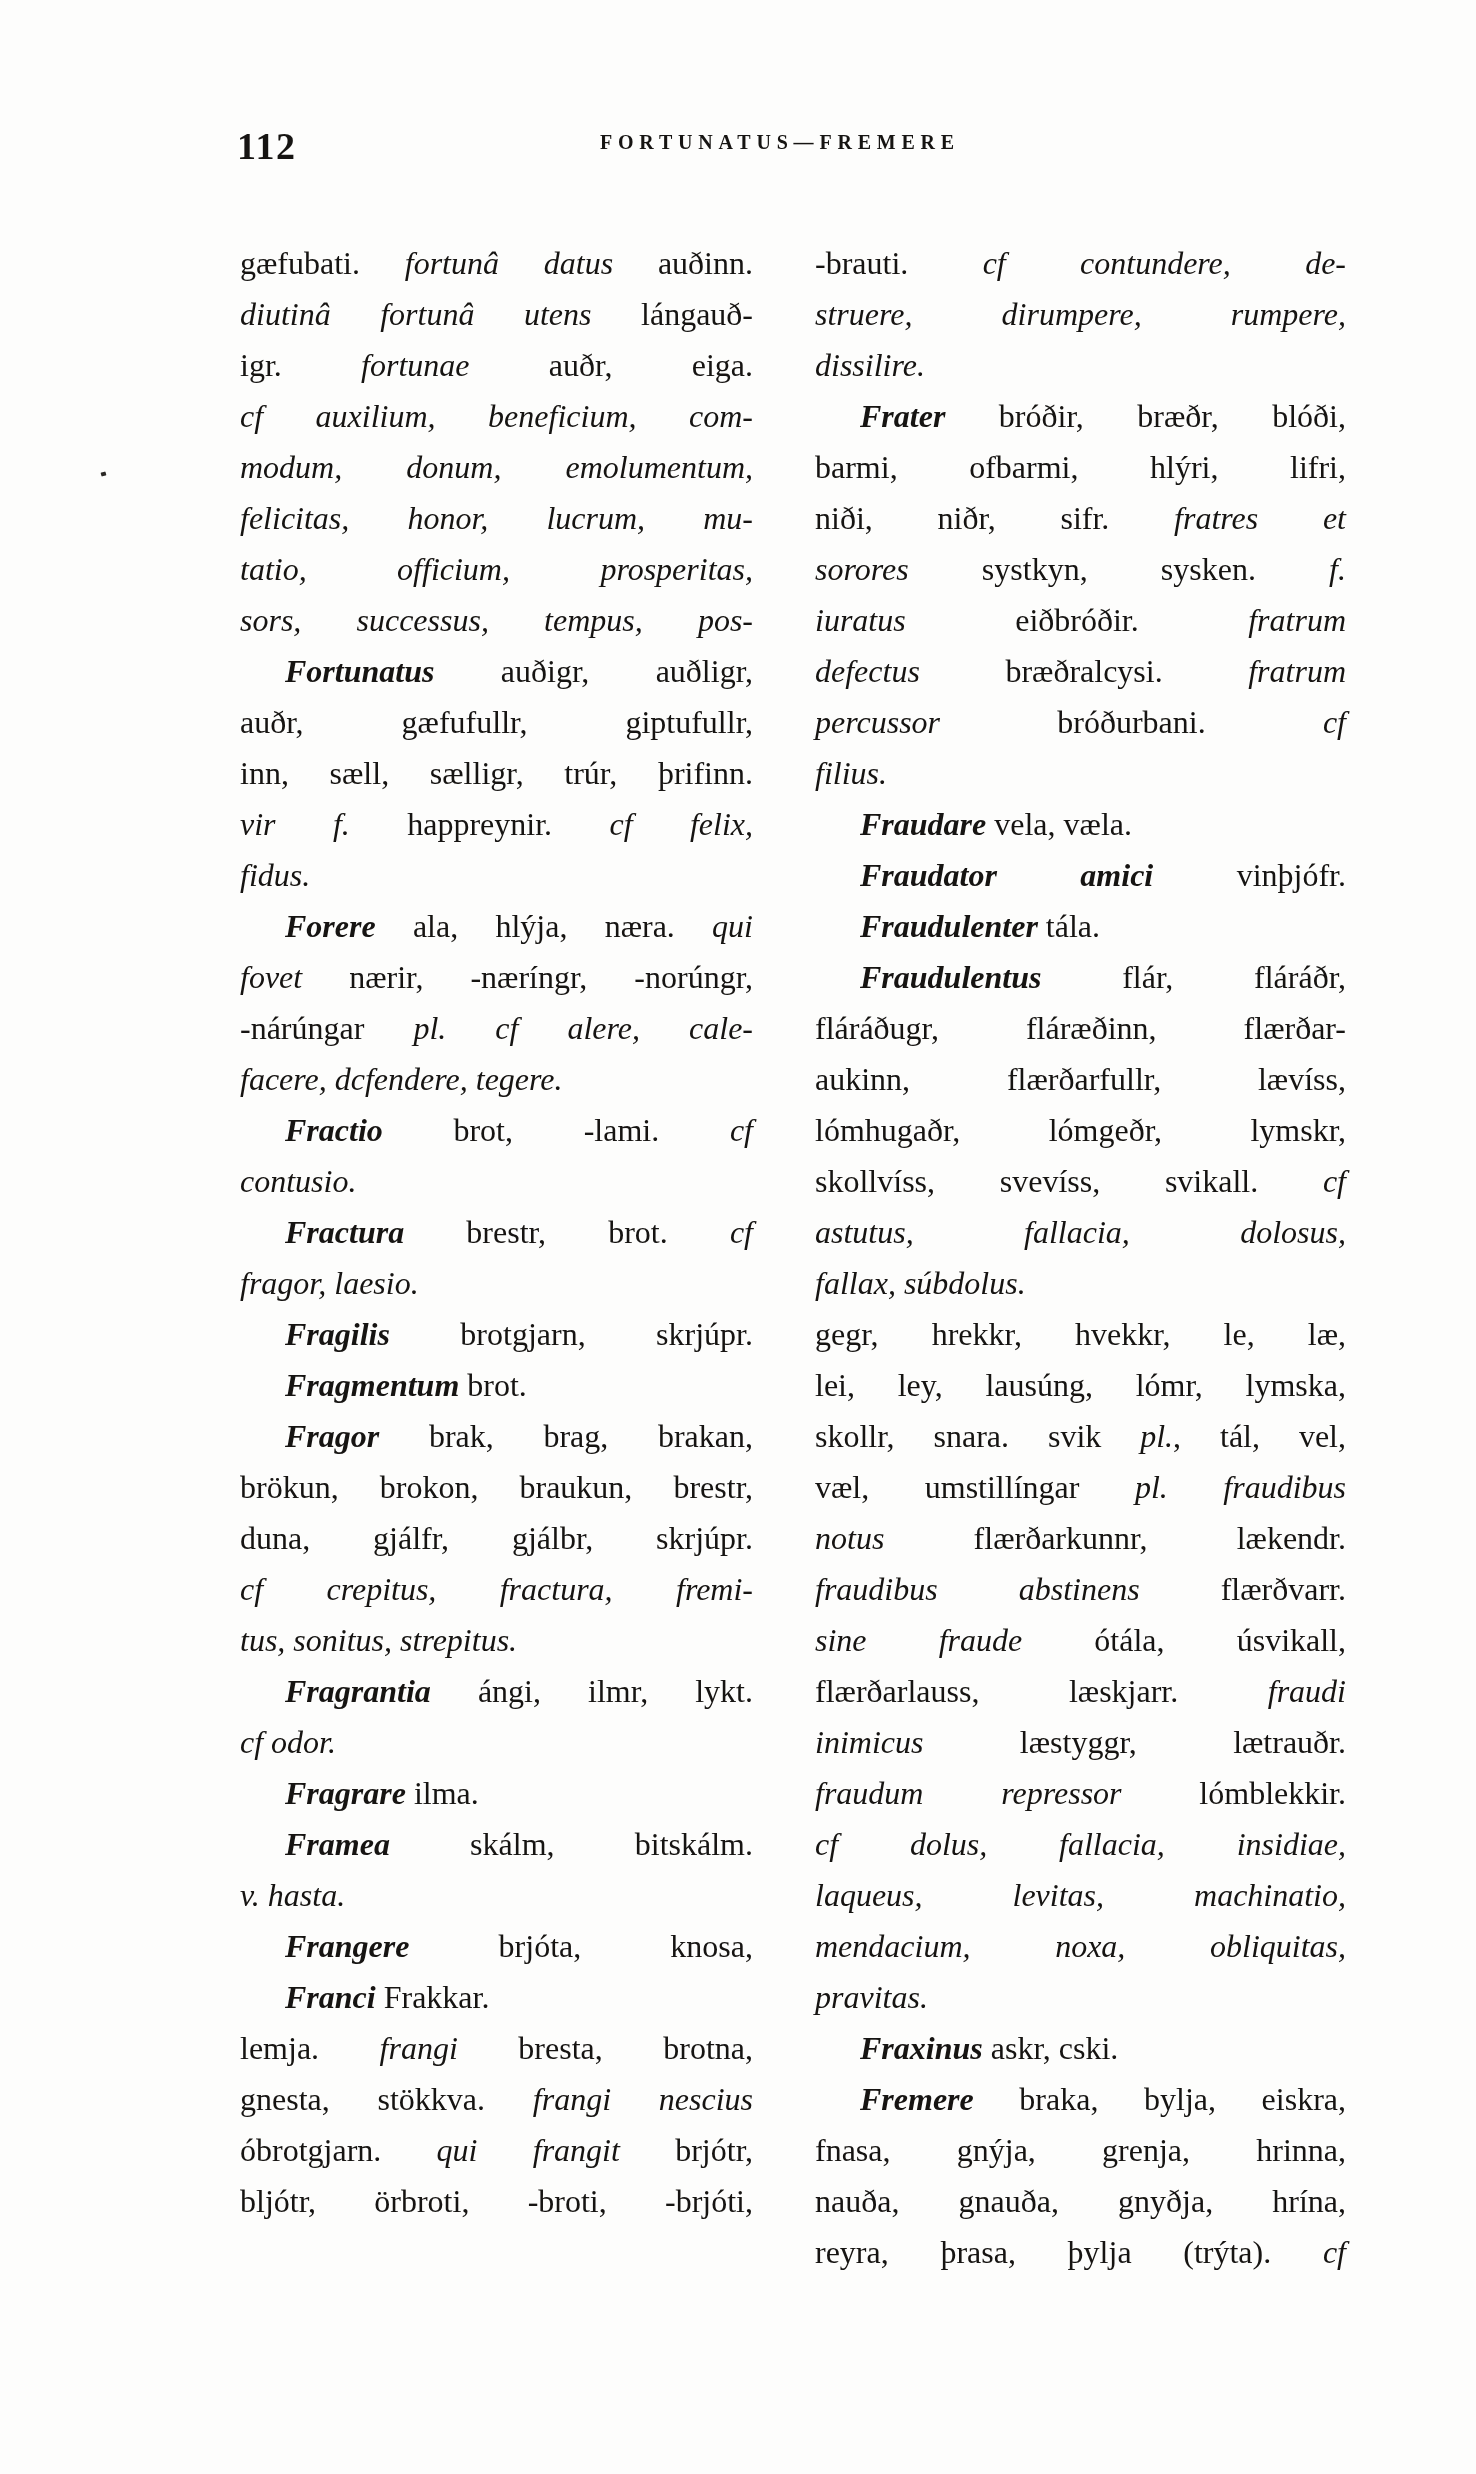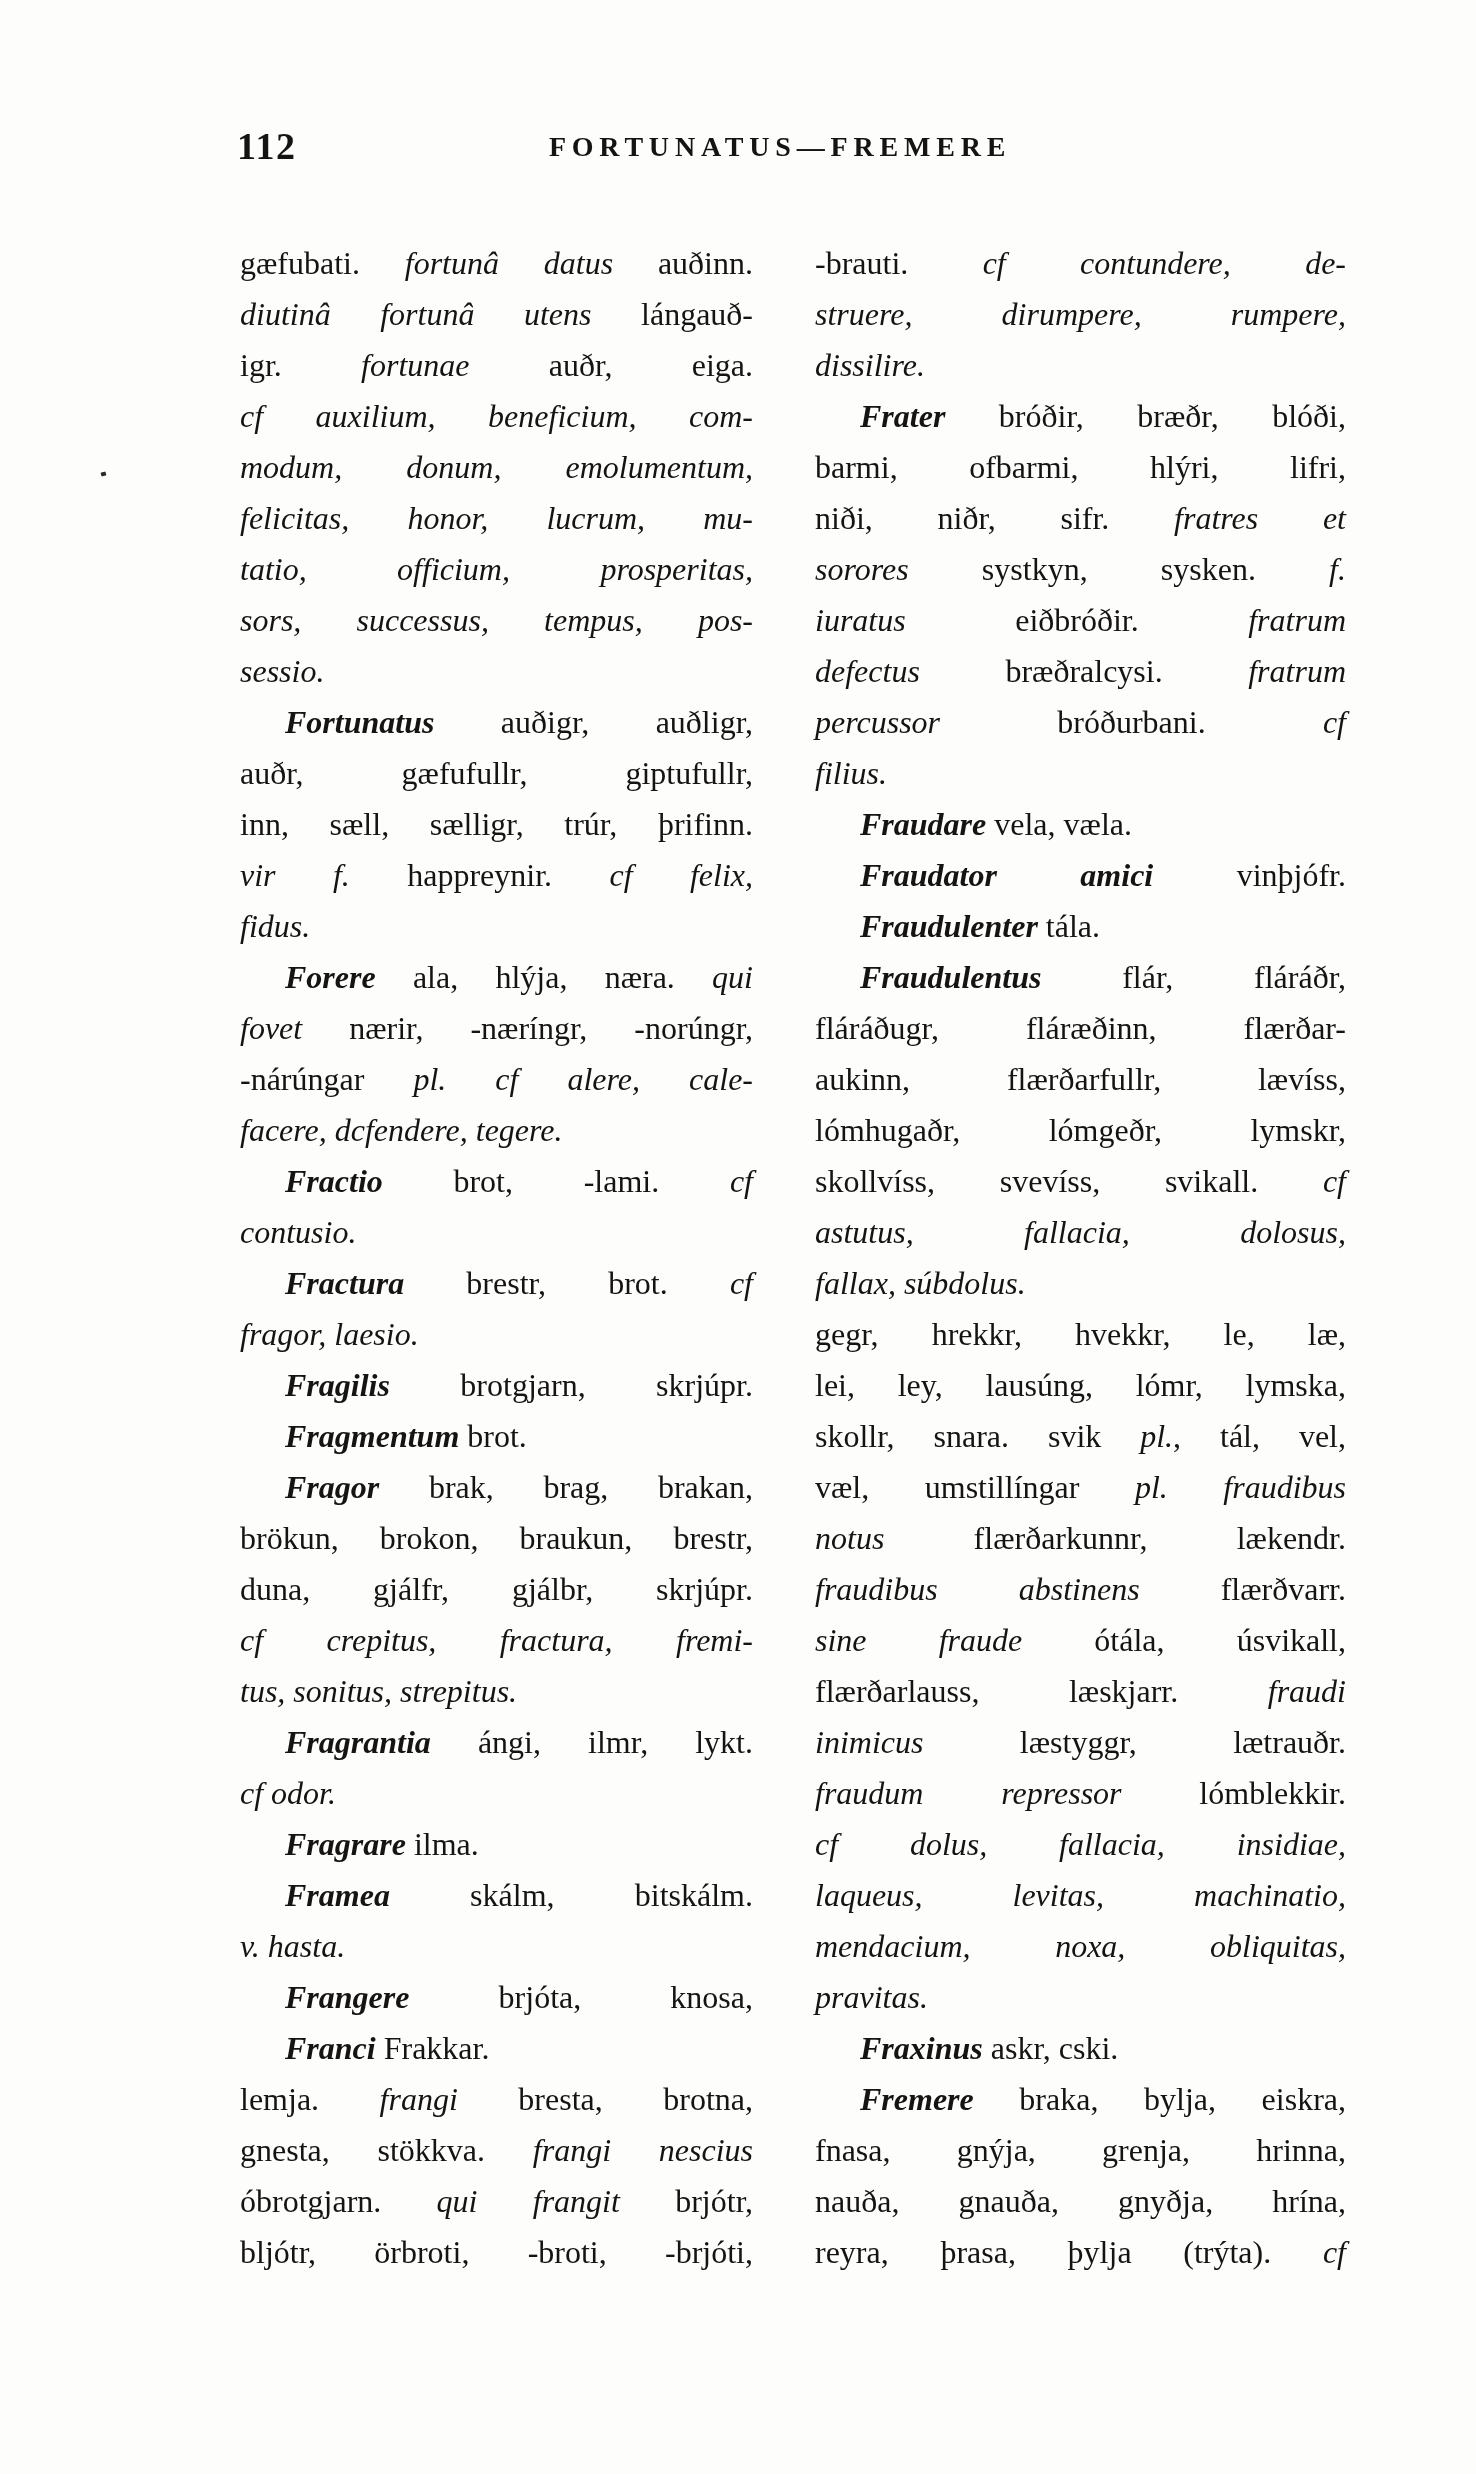--- a/index.html
+++ b/index.html
@@ -11,21 +11,21 @@
   }
   .runhead{
     position:absolute;top:124px;left:0;width:1477px;height:53px;
   }
   .pagenum{
     position:absolute;left:237px;top:0;
     font-size:38px;font-weight:bold;letter-spacing:1.6px;
   }
   .headtitle{
     position:absolute;left:780px;top:6.6px;transform:translateX(-50%);
-    font-size:28px;font-weight:bold;letter-spacing:5.8px;white-space:nowrap;
+    font-size:20px;font-weight:bold;letter-spacing:5.8px;white-space:nowrap;
   }
   .col{
     position:absolute;top:238px;
     font-size:32px;
   }
   .col-left{left:240px;width:513px;}
   .col-right{left:815px;width:531px;}
   .line{
     height:51px;line-height:51px;
     text-align:justify;
@@ -54,21 +54,20 @@
 
   <div class="col col-left">
       <div class="line jst"><span class="rm">gæfubati. </span><span class="it">fortunâ datus</span><span class="rm"> auðinn.</span></div>
       <div class="line jst"><span class="it">diutinâ fortunâ utens</span><span class="rm"> lángauð-</span></div>
       <div class="line jst"><span class="rm">igr. </span><span class="it">fortunae</span><span class="rm"> auðr, eiga.</span></div>
       <div class="line jst"><span class="it">cf auxilium, beneficium, com-</span></div>
       <div class="line jst"><span class="it">modum, donum, emolumentum,</span></div>
       <div class="line jst"><span class="it">felicitas, honor, lucrum, mu-</span></div>
       <div class="line jst"><span class="it">tatio, officium, prosperitas,</span></div>
       <div class="line jst"><span class="it">sors, successus, tempus, pos-</span></div>
-      <div class="line"><span class="it">sessio.</span></div>
       <div class="line jst ind"><span class="hw">Fortunatus</span><span class="rm"> auðigr, auðligr,</span></div>
       <div class="line jst"><span class="rm">auðr, gæfufullr, giptufullr,</span></div>
       <div class="line jst"><span class="rm">inn, sæll, sælligr, trúr, þrifinn.</span></div>
       <div class="line jst"><span class="it">vir f.</span><span class="rm"> happreynir. </span><span class="it">cf felix,</span></div>
       <div class="line"><span class="it">fidus.</span></div>
       <div class="line jst ind"><span class="hw">Forere</span><span class="rm"> ala, hlýja, næra. </span><span class="it">qui</span></div>
       <div class="line jst"><span class="it">fovet</span><span class="rm"> nærir, -næríngr, -norúngr,</span></div>
       <div class="line jst"><span class="rm">-nárúngar </span><span class="it">pl.</span><span class="rm"> </span><span class="it">cf alere, cale-</span></div>
       <div class="line"><span class="it">facere, dcfendere, tegere.</span></div>
       <div class="line jst ind"><span class="hw">Fractio</span><span class="rm"> brot, -lami. </span><span class="it">cf</span></div>

